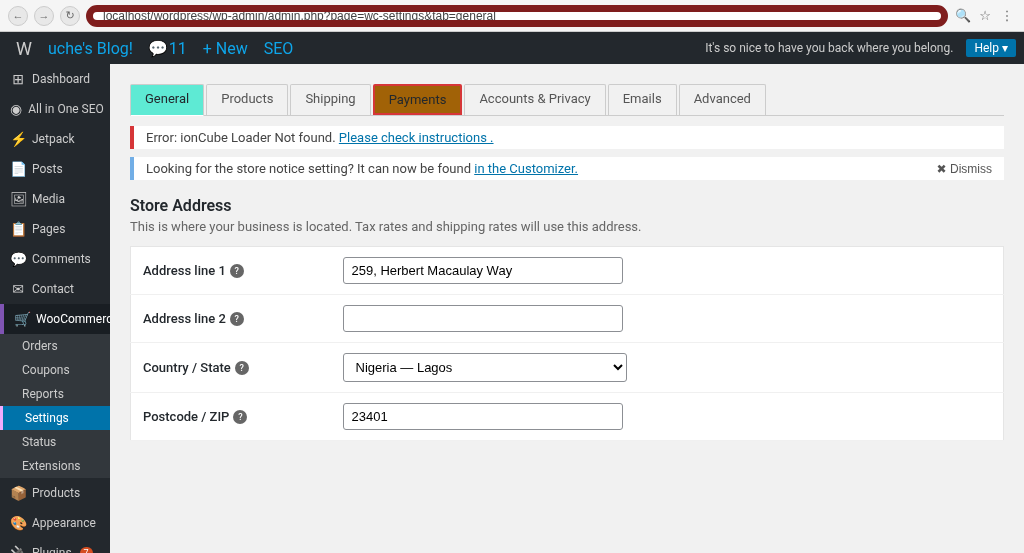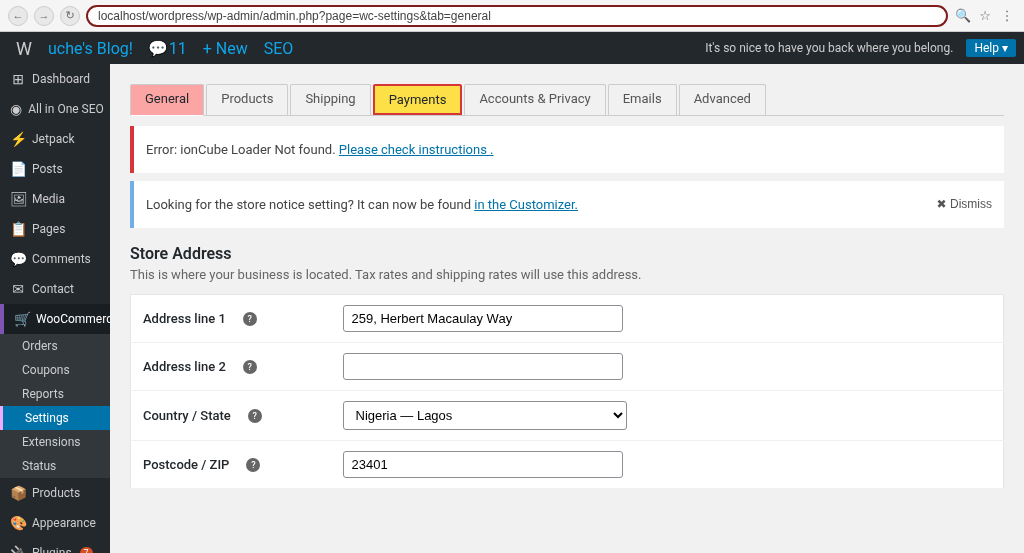--- a/index.html
+++ b/index.html
@@ -13,21 +13,21 @@
       align-items: center;
       padding: 4px 8px;
       gap: 6px;
       height: 32px;
     }
     .browser-nav-btn {
       width: 20px; height: 20px; border-radius: 50%; border: 1px solid #ccc; background: #e8e8e8;
       display: flex; align-items: center; justify-content: center; cursor: pointer; font-size: 11px; color: #666;
     }
     .browser-url-bar {
-      flex: 1; height: 22px; border: 2px solid #7f1d1d; border-radius: 11px; padding: 0 10px;
+      flex: 1; height: 22px; border: 7px solid #7f1d1d; border-radius: 11px; padding: 0 10px;
       font-size: 12px; background: white; color: #444;
     }
     .browser-icons { display: flex; gap: 4px; align-items: center; }
     .browser-icon-btn { width: 18px; height: 18px; display: flex; align-items: center; justify-content: center; font-size: 13px; color: #666; cursor: pointer; }
 
     
     .wp-admin-bar {
       background: #23282d;
       color: #ccc;
       height: 32px;
@@ -86,29 +86,29 @@
     .wc-tabs {
       display: flex; gap: 0; margin-bottom: 0; flex-wrap: wrap;
       border-bottom: 1px solid #ccc;
       margin-top: 10px;
     }
     .wc-tab {
       padding: 6px 14px; border: 1px solid #ccc; border-bottom: none; margin-right: 2px;
       background: #f1f1f1; color: #555; cursor: pointer; font-size: 13px; border-radius: 2px 2px 0 0;
     }
     .wc-tab.active {
-      background: #fca5a5; color: #23282d; border-color: #ccc; border-bottom: 1px solid white; margin-bottom: -1px; z-index: 1;
+      background: #5eead4; color: #23282d; border-color: #ccc; border-bottom: 1px solid white; margin-bottom: -1px; z-index: 1;
     }
     .wc-tab.highlighted {
-      border: 2px solid #d63638; color: #23282d; background: #fde047;
+      border: 2px solid #d63638; color: #23282d; background: #a16207;
     }
 
     
     .notice {
-      border-left: 4px solid #d63638; background: white; padding: 16px 12px; margin-bottom: 8px; font-size: 13px;
+      border-left: 4px solid #d63638; background: white; padding: 4px 12px; margin-bottom: 8px; font-size: 13px;
     }
     .notice.notice-warning { border-left-color: #ffb900; }
     .notice.notice-info { border-left-color: #72aee6; }
     .notice a { color: #0073aa; text-decoration: underline; }
     .notice-dismiss-btn { float: right; color: #555; cursor: pointer; font-size: 12px; }
 
     
     .settings-section-title {
       font-size: 16px; font-weight: 600; color: #23282d; margin: 16px 0 4px 0;
     }
@@ -122,21 +122,21 @@
     .settings-table tr {
       border-bottom: 1px solid #f0f0f0;
     }
     .settings-table td {
       padding: 10px 12px; vertical-align: middle;
     }
     .settings-table td:first-child {
       width: 200px; font-weight: 500; color: #23282d;
     }
     .settings-label-cell {
-      display: flex; align-items: center; gap: 17px;
+      display: flex; align-items: center; gap: 4px;
     }
     .help-icon {
       width: 14px; height: 14px; border-radius: 50%; background: #666; color: white;
       font-size: 9px; display: inline-flex; align-items: center; justify-content: center; cursor: pointer;
     }
     .settings-input {
       width: 280px; padding: 5px 8px; border: 1px solid #8c8f94; border-radius: 3px; font-size: 13px;
     }
     .settings-select {
       width: 284px; padding: 5px 8px; border: 1px solid #8c8f94; border-radius: 3px; font-size: 13px; background: white;
@@ -223,24 +223,24 @@
       <div class="sidebar-item">
         <span>Coupons</span>
       </div>
       <div class="sidebar-item">
         <span>Reports</span>
       </div>
       <div class="sidebar-item active" style="border-left:3px solid #f0abfc;">
         <span>Settings</span>
       </div>
       <div class="sidebar-item">
+        <span>Status</span>
+      </div>
+      <div class="sidebar-item">
         <span>Extensions</span>
-      </div>
-      <div class="sidebar-item">
-        <span>Status</span>
       </div>
     </div>
     <div class="sidebar-item">
       <span class="sidebar-icon">📦</span>
       <span>Products</span>
     </div>
     <div class="sidebar-item">
       <span class="sidebar-icon">🎨</span>
       <span>Appearance</span>
     </div>
@@ -263,21 +263,21 @@
         <div class="wc-tab">Accounts &amp; Privacy</div>
         <div class="wc-tab">Emails</div>
         <div class="wc-tab">Advanced</div>
       </div>
 
       <div style="margin-top:10px;">
         <div class="notice">
           <span>Error: ionCube Loader Not found. </span>
           <a href="#">Please check instructions .</a>
         </div>
-        <div class="notice notice-info" style="display:flex; justify-content:space-between; align-items:flex-start;">
+        <div class="notice notice-info" style="display:flex; justify-content:space-between; align-items:flex-end;">
           <span>
             <span>Looking for the store notice setting? It can now be found </span>
             <a href="#">in the Customizer.</a>
           </span>
           <button class="notice-dismiss-btn" style="background:none;border:none;cursor:pointer;color:#555;font-size:12px;">✖ Dismiss</button>
         </div>
       </div>
 
       <h2 class="settings-section-title">Store Address</h2>
       <p class="settings-section-desc">This is where your business is located. Tax rates and shipping rates will use this address.</p>

